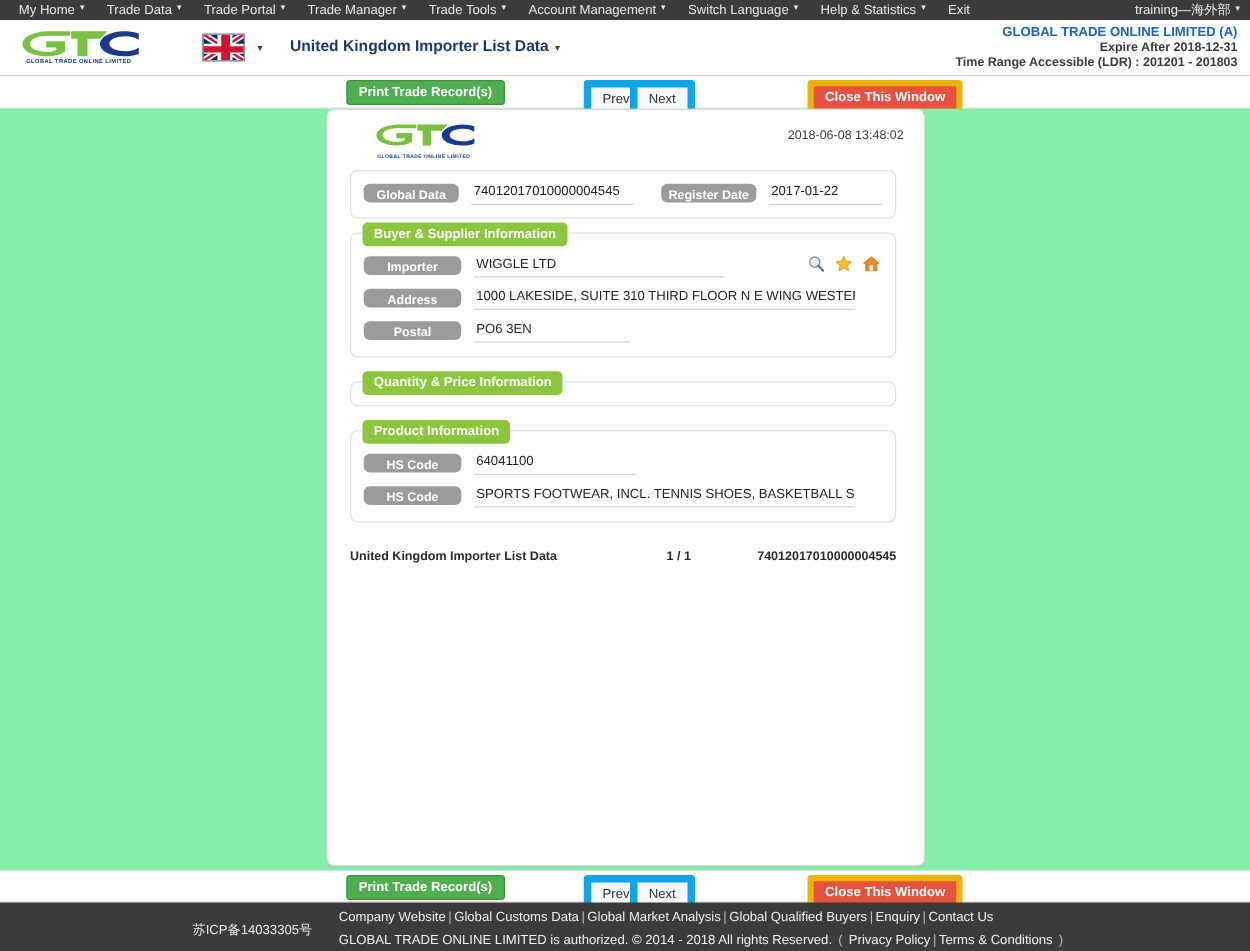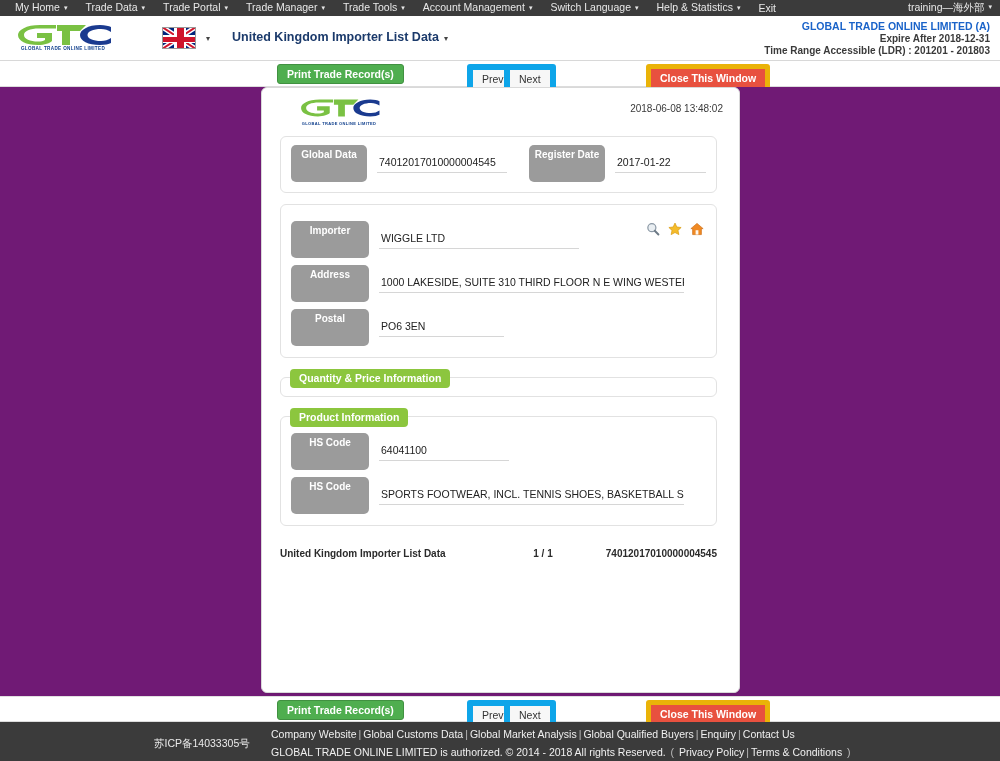--- a/index.html
+++ b/index.html
@@ -134,21 +134,21 @@
   .btn-green { background:#4fae4f; color:#fff; border:1px solid #419141; }
   .btn-red   { background:#e8513f; color:#fff; border:5px solid #eab308; }
   .btn-gray  { background:#f7f7f7; color:#333; border:6px solid #0ea5e9; font-weight:normal;}
   .tb-print { left: 277px; }
   .tb-prev  { left: 467px; }
   .tb-next  { left: 504px; }
   .tb-close { left: 646px; }
 
   
   .page {
-    background: #701a75;
+    background: #86efac;
     height: 609px;
     position: relative;
   }
   .record-card {
     position: absolute;
     left: 261px; top: 0px;
     width: 479px; height: 606px;
     background: #fff;
     border: 1px solid #d9d9d9;
     border-radius: 6px;
@@ -202,21 +202,21 @@
     position: relative;
   }
   .fieldrow:last-child { margin-bottom: 2px; }
   .pill {
     background: #9b9b9b;
     color: #fff;
     font-size: 10px;
     font-weight: bold;
     text-align: center;
     border-radius: 5px;
-    padding: 4px 0 22px 0;
+    padding: 4px 0 0 0;
     width: 78px;
     flex: 0 0 78px;
     line-height: 11px;
     white-space: nowrap;
   }
   .val {
     margin-left: 10px;
     font-size: 10.5px;
     color: #222;
     border-bottom: 1px solid #d6d6d6;
@@ -386,20 +386,21 @@
       <div class="top-fields">
         <div class="pill">Global Data</div>
         <div class="val mid">74012017010000004545</div>
         <div style="width:22px"></div>
         <div class="pill">Register Date</div>
         <div class="val">2017-01-22</div>
       </div>
     </div>
 
     <div class="sect">
+      <div class="sect-title">Buyer &amp; Supplier Information</div>
 
       <div class="fieldrow">
         <div class="pill">Importer</div>
         <div class="val w2">WIGGLE LTD</div>
         <div class="act-icons">
           <span>
             <svg width="14" height="14" viewBox="0 0 16 16">
                 <circle cx="6.7" cy="6.5" r="4.6" fill="#e9eef2" stroke="#8b98a5" stroke-width="1.4"></circle>
                 <line x1="10" y1="10" x2="14.2" y2="14.3" stroke="#6d7a86" stroke-width="2.2" stroke-linecap="round"></line>
               </svg>

